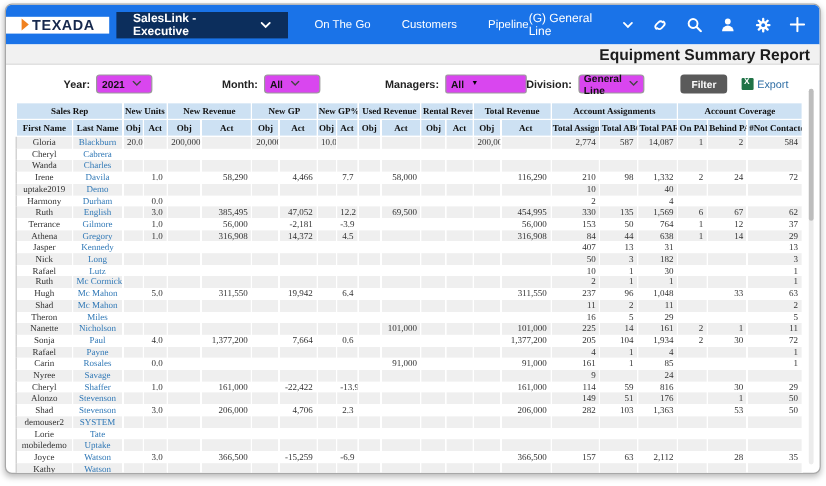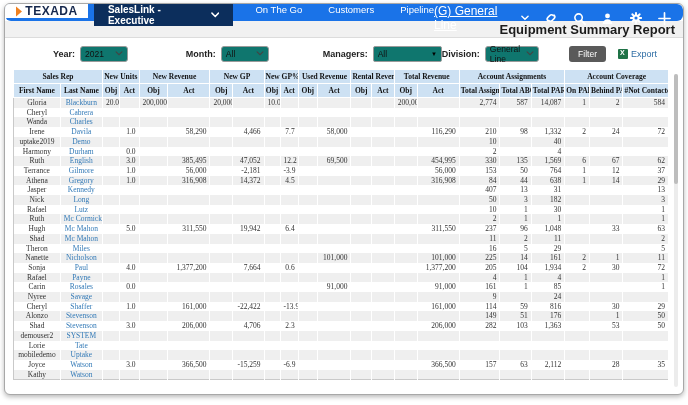--- a/index.html
+++ b/index.html
@@ -1,47 +1,47 @@
 <!DOCTYPE html>
 <html><head>
 <meta charset="utf-8">
 <style>
   * { margin:0; padding:0; box-sizing:border-box; }
   html,body { width:688px; height:405px; background:#fff; font-family:"Liberation Sans", sans-serif; overflow:hidden; }
   .window { position:absolute; left:4px; top:3px; width:680px; height:392px; background:#fff;
             border:1px solid #a8a8a8; border-radius:6px; box-shadow:0 2px 5px rgba(0,0,0,.28); overflow:hidden; }
   
-  .topbar { height:17px; background:#1a73e8; display:flex; align-items:flex-start; color:#fff;border-radius:6px; }
+  .topbar { height:33px; background:#1a73e8; display:flex; align-items:center; color:#fff; }
   .logo-box { background:#fff; width:88px; display:flex; align-items:center; justify-content:center; gap:2px; }
   .logo-text { color:#16284d; font-weight:bold; font-size:12px; letter-spacing:.5px; }
   .app-menu { background:#0c2e5c; display:flex; align-items:center; gap:7px; padding:0 14px; margin-left:6px;
               font-size:10px; font-weight:bold; cursor:pointer; }
   .nav { display:flex; align-items:center; gap:26px; margin-left:22px; font-size:9.5px; }
   .nav-item { cursor:pointer; white-space:nowrap; }
   .top-right { margin-left:auto; display:flex; align-items:center; gap:15px; padding-right:12px; }
-  .division-menu { display:flex; align-items:center; gap:8px; font-size:12px; cursor:pointer;text-decoration:underline; }
+  .division-menu { display:flex; align-items:center; gap:8px; font-size:10px; cursor:pointer; }
   .icon-btn { width:14px; height:14px; display:flex; align-items:center; justify-content:center; cursor:pointer; }
   .icon-btn svg { display:block; }
   
   .title-strip { height:17px; background:#f1f1f1; border-bottom:1px solid #dcdcdc;
                  display:flex; align-items:center; justify-content:flex-end; padding-right:8px; }
   .report-title { font-size:13px; font-weight:bold; color:#1c1c1c; }
   
   .filterbar { height:31px; display:flex; align-items:center; font-size:9px; color:#222; padding:0 10px 0 48px; }
   .flabel { font-weight:bold; margin-right:5px; white-space:nowrap; }
-  .select { display:flex; align-items:center; justify-content:space-between; border:1px solid #9a9a9a; border-radius:3px;
-            height:16px; background:#0f766e; font-size:8.5px; padding:0 4px; cursor:pointer; color:#111; }
+  .select { display:flex; align-items:center; justify-content:flex-start; border:1px solid #9a9a9a; border-radius:3px;
+            height:16px; background:#d946ef; font-size:8.5px; padding:0 4px; cursor:pointer; color:#111;font-weight:bold; }
   .select .chev { margin-left:6px; display:flex; align-items:center; }
   .sel-year { width:88px; margin-right:58px; }
   .sel-month { width:88px; margin-right:54px; }
   .sel-managers { width:132px; border-radius:2px; }
   .sel-managers .arrow { font-size:6px; color:#000; }
   .sel-division { width:72px; margin-right:30px; }
   .sp-div { margin-left:auto; }
-  .filter-btn { background:#5a5a5a; color:#fff; font-weight:normal; font-size:8.5px; padding:3px 9px;
+  .filter-btn { background:#5a5a5a; color:#fff; font-weight:bold; font-size:8.5px; padding:3px 9px;
                 border:none; border-radius:3px; cursor:pointer; margin-right:12px; }
   .export { display:flex; align-items:center; gap:3px; color:#2e6da4; font-size:9px; cursor:pointer; margin-right:16px; }
   .xls-icon { width:10px; height:10px; background:#1f7246; border-radius:1px; position:relative; }
   .xls-icon::after { content:"X"; position:absolute; left:2px; top:0px; color:#fff; font-size:7px; font-weight:bold; }
   
   .table-wrap { margin:0 14px 0 8px; position:relative;font-family:Liberation Serif, serif; }
   table { width:100%; border-collapse:collapse; table-layout:fixed; border:1px solid #c9c9c9; }
   thead th { background:#cde1f3; color:#111; font-weight:bold; font-size:7.5px; border:1px solid #fff;
              padding:2px 1px; white-space:nowrap; overflow:hidden; text-align:center; }
   thead tr.grp th { height:13px; }

